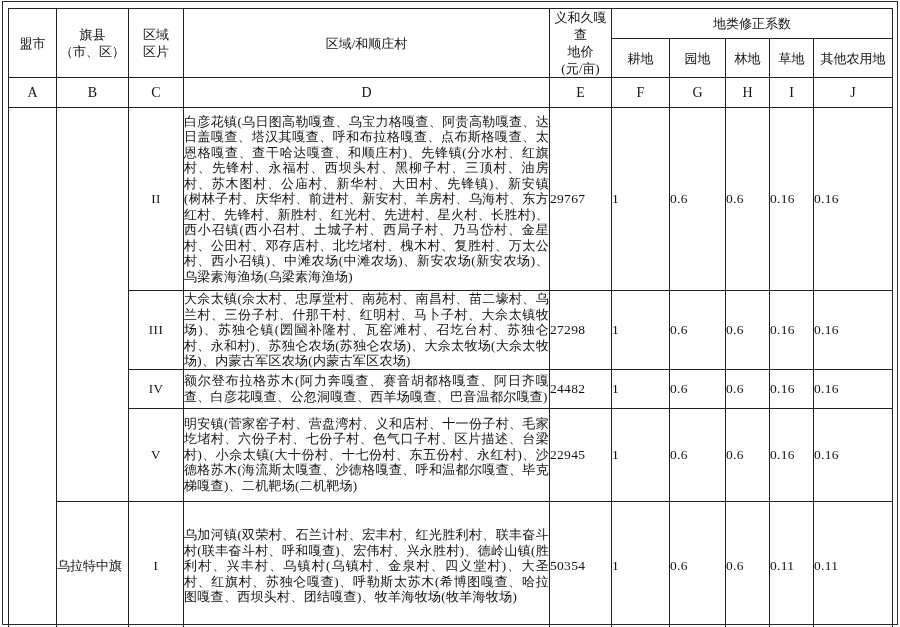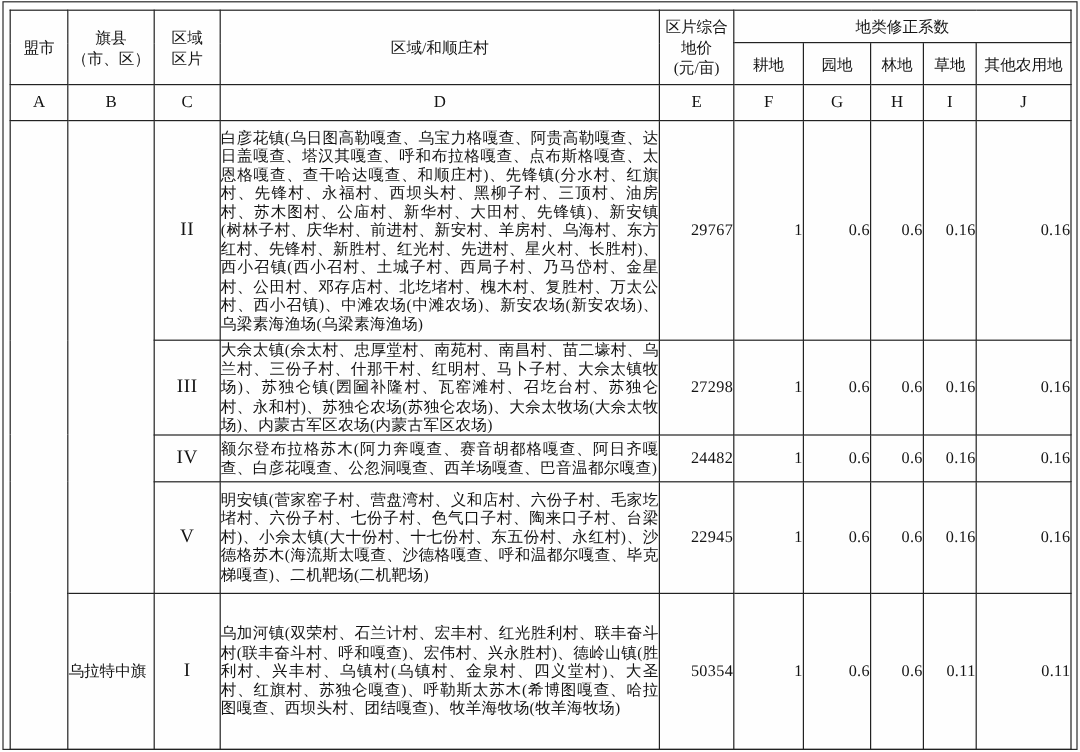--- a/index.html
+++ b/index.html
@@ -45,36 +45,36 @@
     line-height: 17px;
     font-family: "Liberation Serif", "DejaVu Serif", serif;
   }
   .pre { white-space: pre-line; }
   .letter {
     text-align: center;
     font-size: 14px;
   }
   .zone {
     text-align: center;
-    font-size: 16px;
+    font-size: 13px;
     letter-spacing: 0.5px;
   }
   .banner {
     text-align: left;
     font-size: 13px;
   }
   .desc {
     font-size: 13px;
     line-height: 15.5px;
     letter-spacing: 0.3px;
     text-align: justify;
     padding: 2px 4px 2px 5px;
   }
   .num {
-    text-align: right;
+    text-align: left;
     font-size: 13.5px;
     letter-spacing: 0.3px;
   }
 </style>
 </head>
 <body>
 
 <div class="page">
   <div class="frame"></div>
   <table class="doc">
@@ -91,21 +91,21 @@
       <col style="width:79px">
     </colgroup>
     <tbody>
       <tr class="h1">
         <td rowspan="2" class="hdr">盟市</td>
         <td rowspan="2" class="hdr pre">旗县
 （市、区）</td>
         <td rowspan="2" class="hdr pre">区域
 区片</td>
         <td rowspan="2" class="hdr">区域/和顺庄村</td>
-        <td rowspan="2" class="hdr pre">区片综合
+        <td rowspan="2" class="hdr pre">义和久嘎查
 地价
 (元/亩)</td>
         <td colspan="5" class="hdr">地类修正系数</td>
       </tr>
       <tr class="h2">
         <td class="hdr">耕地</td>
         <td class="hdr">园地</td>
         <td class="hdr">林地</td>
         <td class="hdr">草地</td>
         <td class="hdr">其他农用地</td>
@@ -149,21 +149,21 @@
         <td class="desc">额尔登布拉格苏木(阿力奔嘎查、赛音胡都格嘎查、阿日齐嘎查、白彦花嘎查、公忽洞嘎查、西羊场嘎查、巴音温都尔嘎查)</td>
         <td class="num">24482</td>
         <td class="num">1</td>
         <td class="num">0.6</td>
         <td class="num">0.6</td>
         <td class="num">0.16</td>
         <td class="num">0.16</td>
       </tr>
       <tr class="r4">
         <td class="zone">V</td>
-        <td class="desc">明安镇(菅家窑子村、营盘湾村、义和店村、六份子村、毛家圪堵村、六份子村、七份子村、色气口子村、陶来口子村、台梁村)、小佘太镇(大十份村、十七份村、东五份村、永红村)、沙德格苏木(海流斯太嘎查、沙德格嘎查、呼和温都尔嘎查、毕克梯嘎查)、二机靶场(二机靶场)</td>
+        <td class="desc">明安镇(菅家窑子村、营盘湾村、义和店村、十一份子村、毛家圪堵村、六份子村、七份子村、色气口子村、区片描述、台梁村)、小佘太镇(大十份村、十七份村、东五份村、永红村)、沙德格苏木(海流斯太嘎查、沙德格嘎查、呼和温都尔嘎查、毕克梯嘎查)、二机靶场(二机靶场)</td>
         <td class="num">22945</td>
         <td class="num">1</td>
         <td class="num">0.6</td>
         <td class="num">0.6</td>
         <td class="num">0.16</td>
         <td class="num">0.16</td>
       </tr>
       <tr class="r5">
         <td class="banner">乌拉特中旗</td>
         <td class="zone">I</td>

